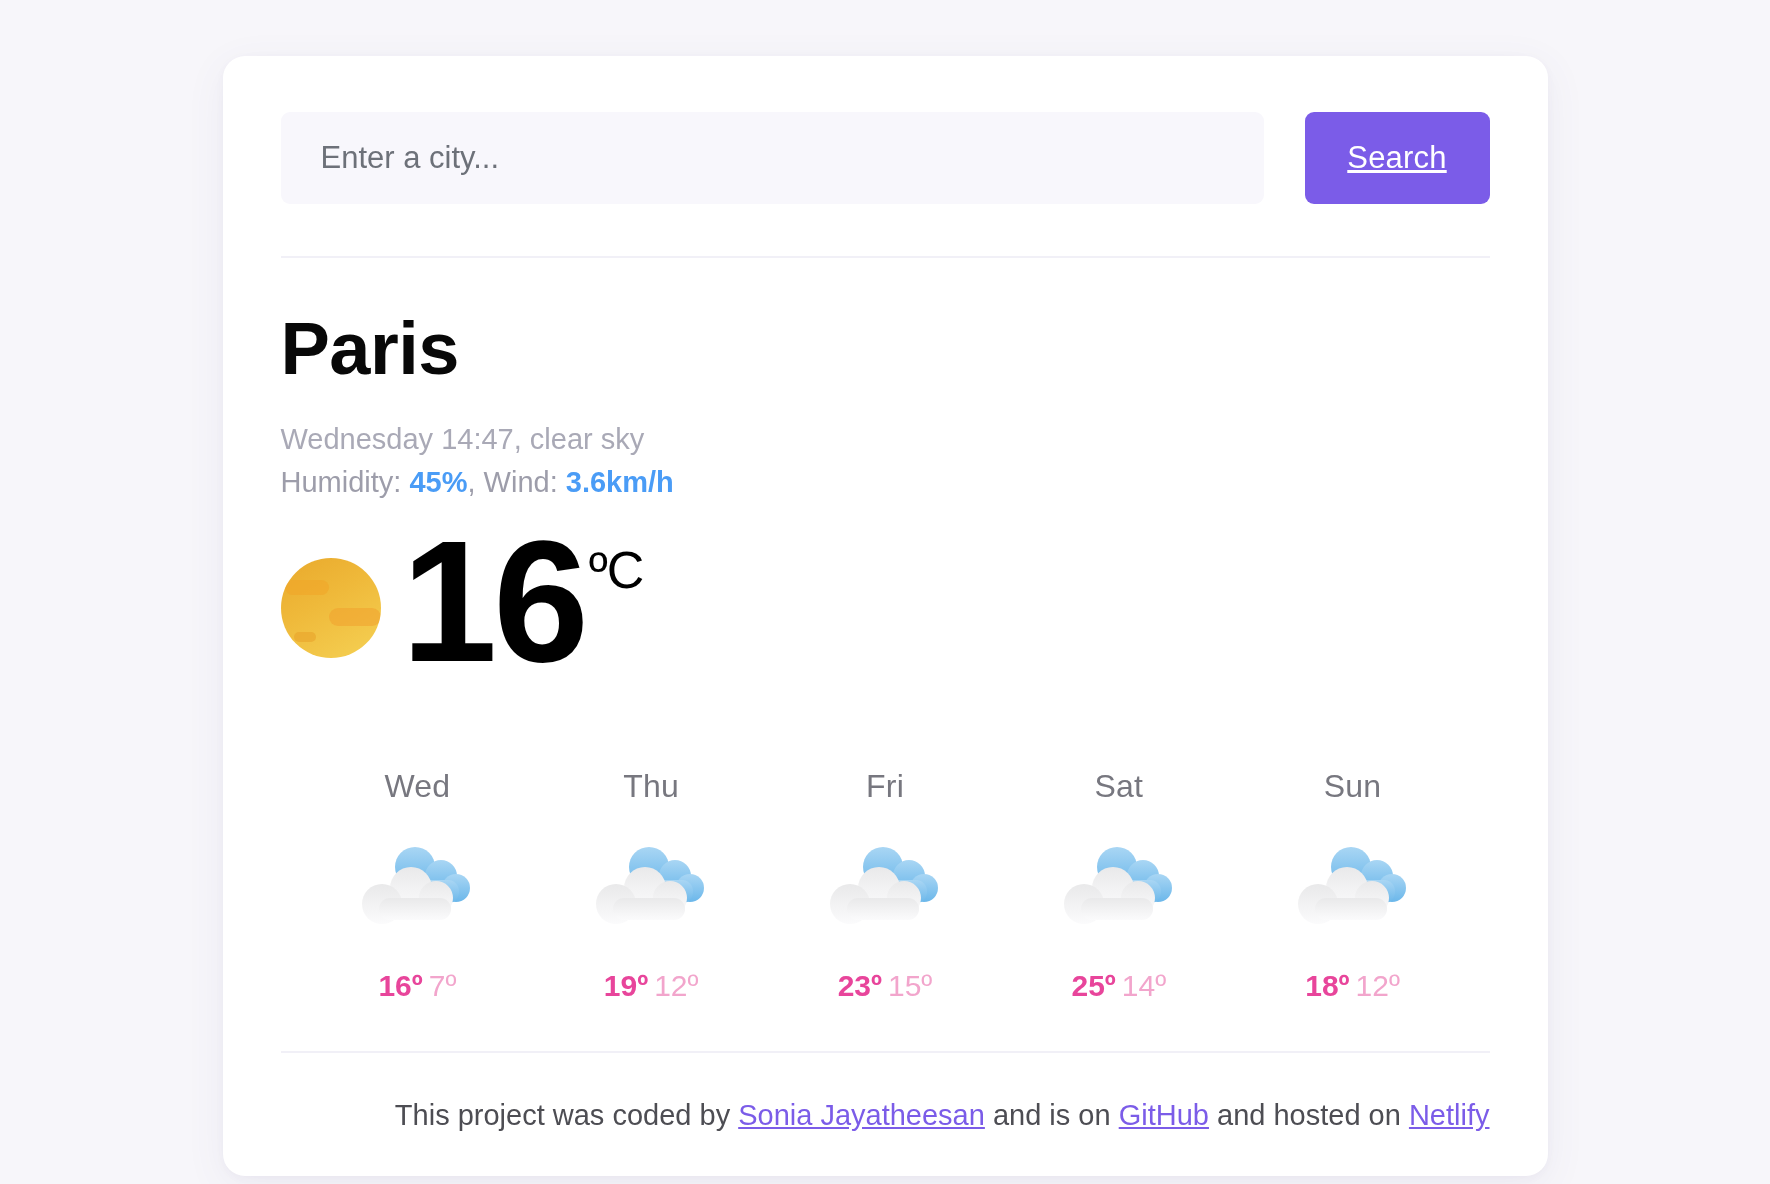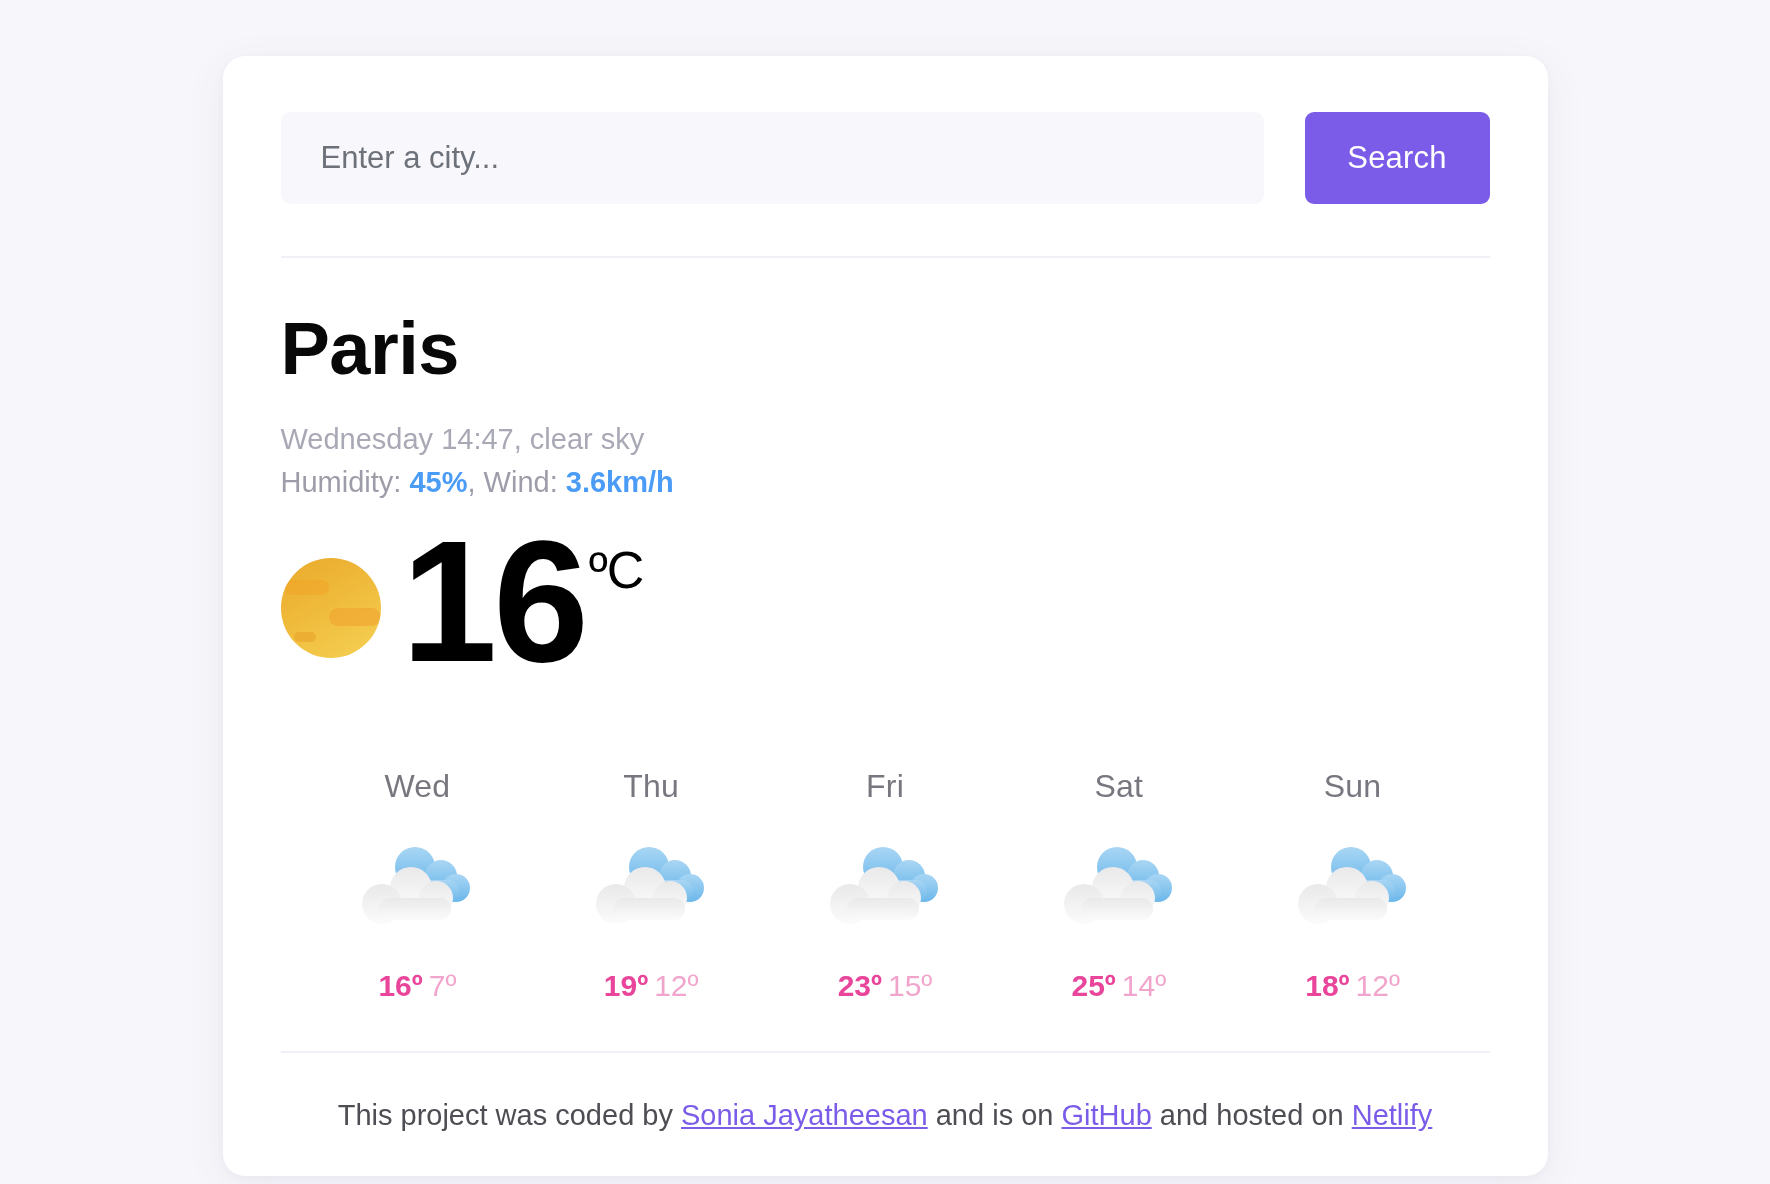--- a/index.html
+++ b/index.html
@@ -56,20 +56,21 @@
     width: 185px;
     height: 92px;
     background: #7b5ce8;
     border: none;
     border-radius: 9px;
     color: #ffffff;
     font-family: "Liberation Sans", sans-serif;
     font-size: 31px;
     cursor: pointer;
     letter-spacing: 0.2px;
+    text-decoration: underline;
   }
 
   
   .divider {
     height: 2px;
     background: #f1f0f7;
     border: none;
   }
   .divider-top { margin: 52px 0 0 0; }
   .divider-bottom { margin: 48px 0 0 0; }
@@ -206,21 +207,21 @@
     font-weight: bold;
     color: #e8459b;
   }
   .temp-min {
     color: #f2a5cc;
     margin-left: 6px;
   }
 
   
   .footer {
-    text-align: center;
+    text-align: right;
     padding-top: 46px;
     font-size: 29px;
     color: #4d4d53;
   }
   .footer a {
     color: #7b5ce8;
     text-decoration: underline;
   }
 </style>
 </head>

